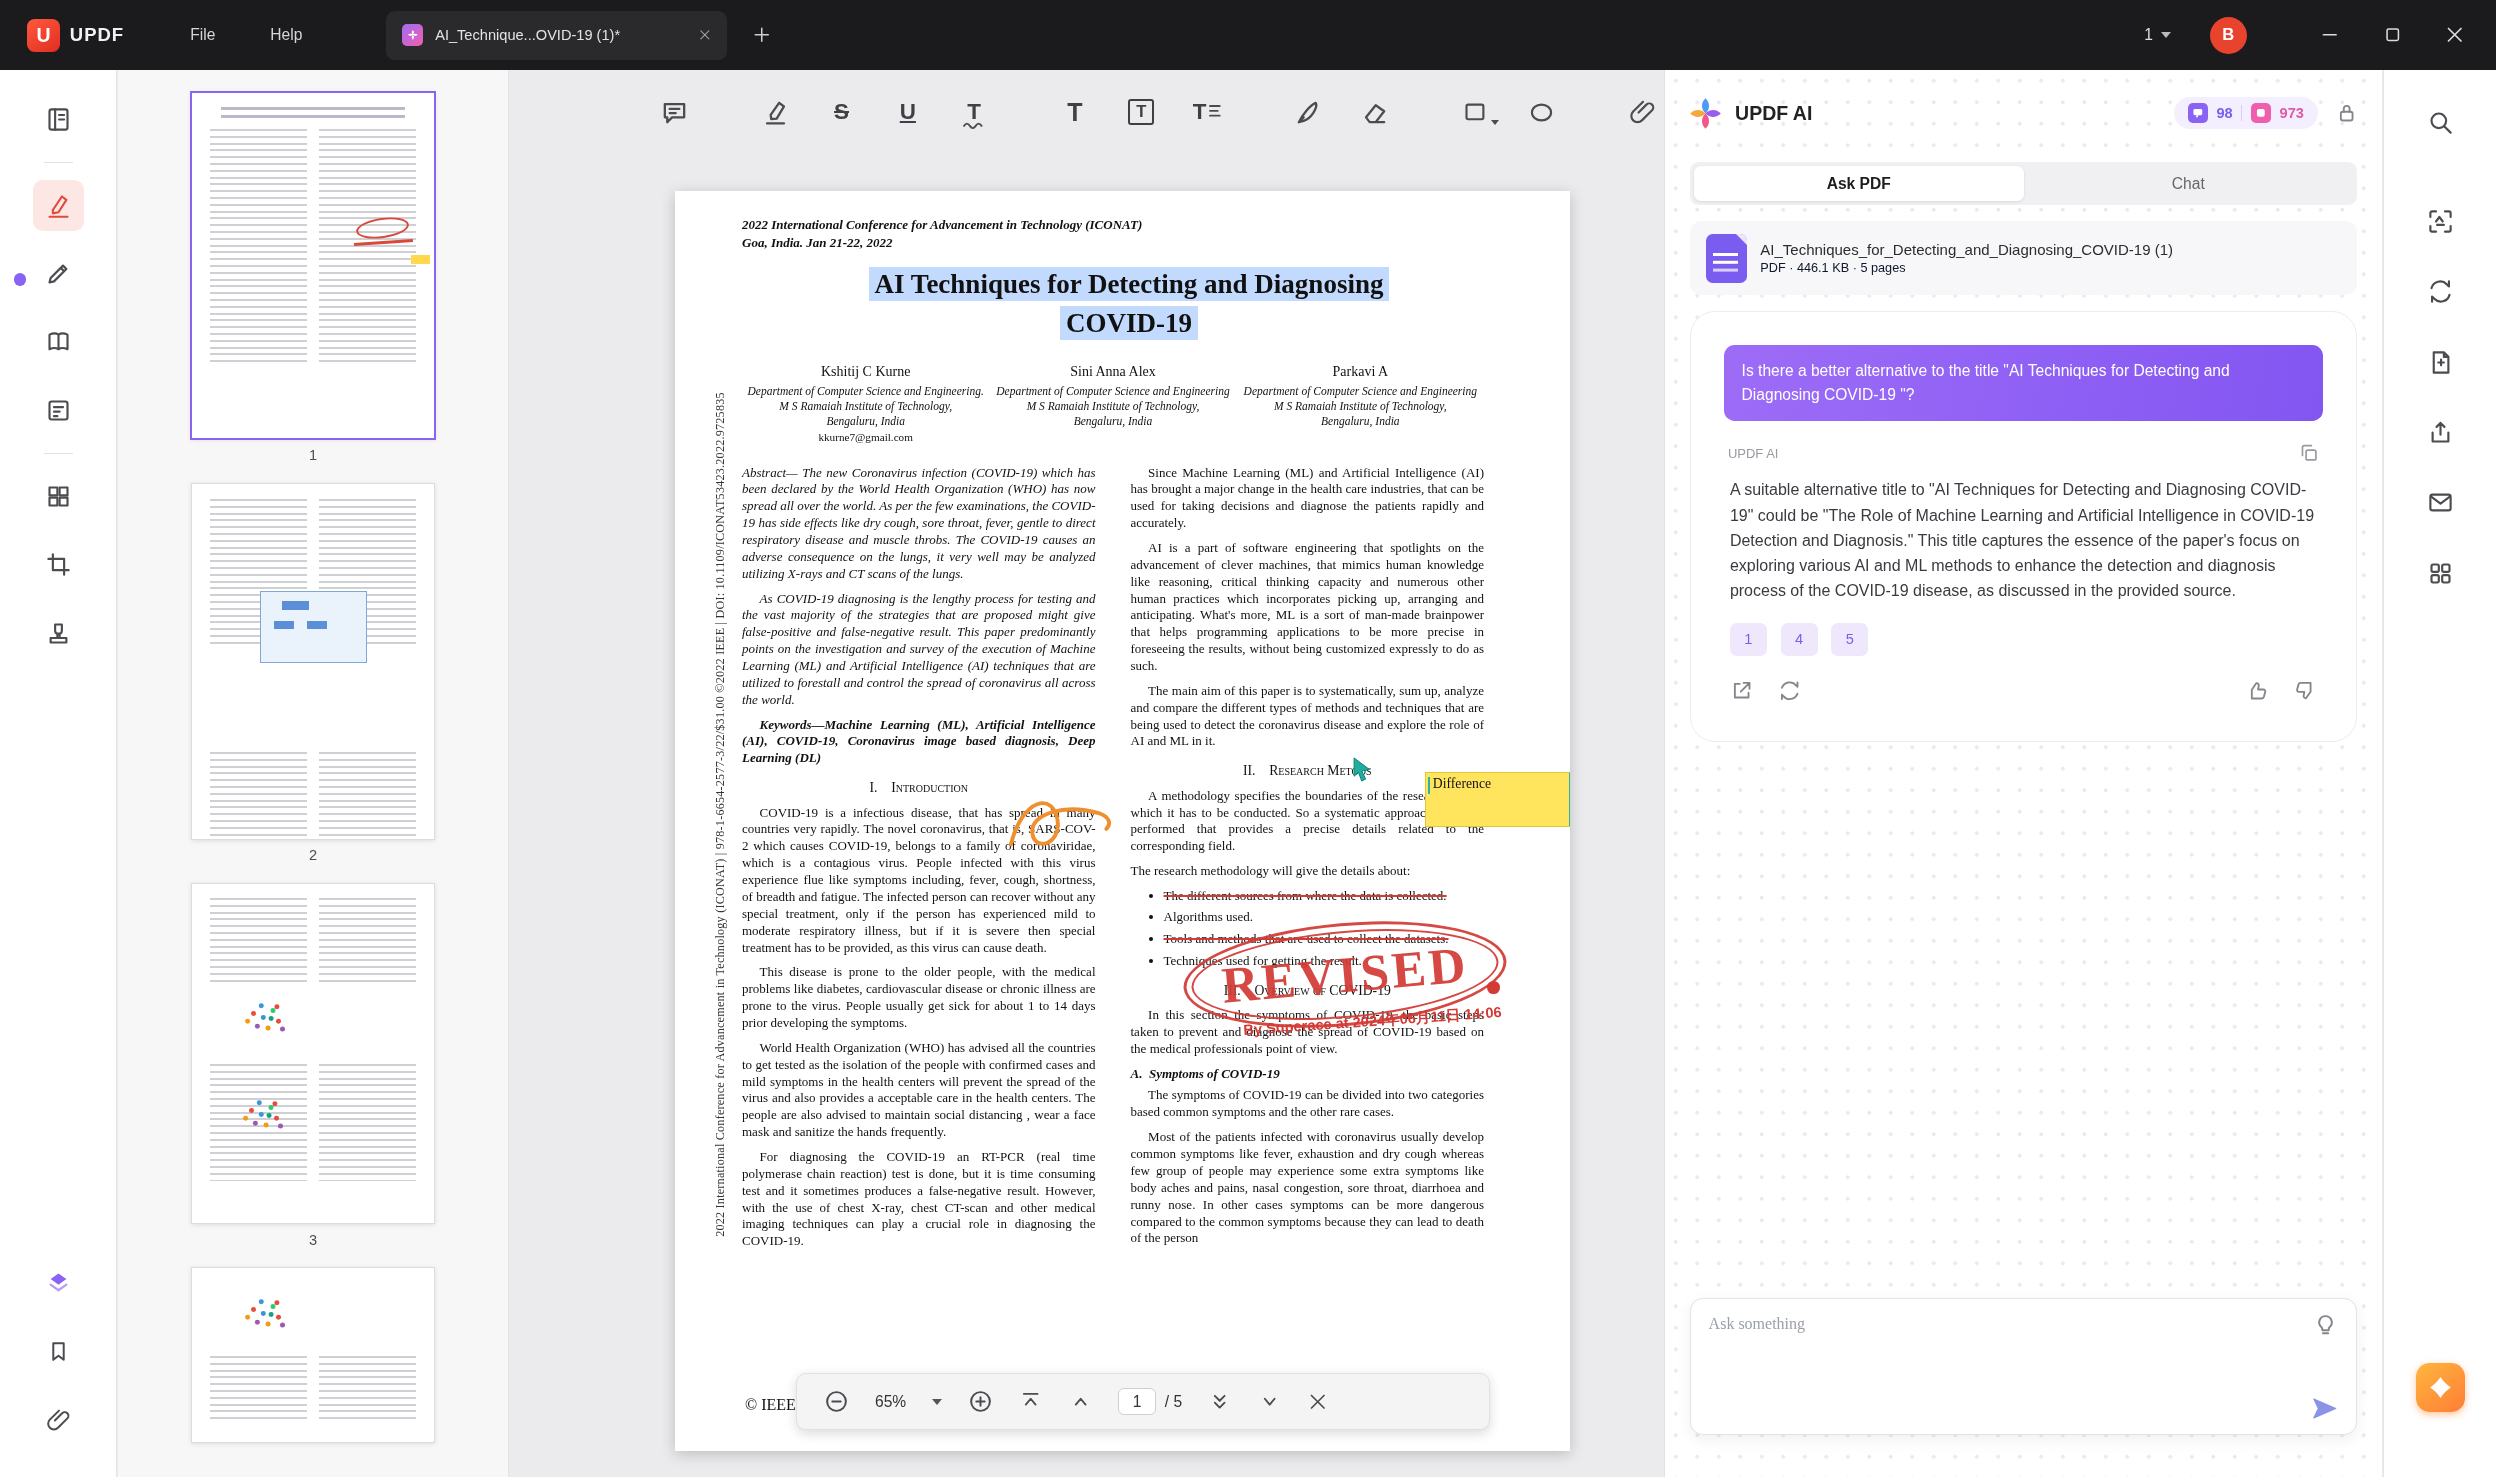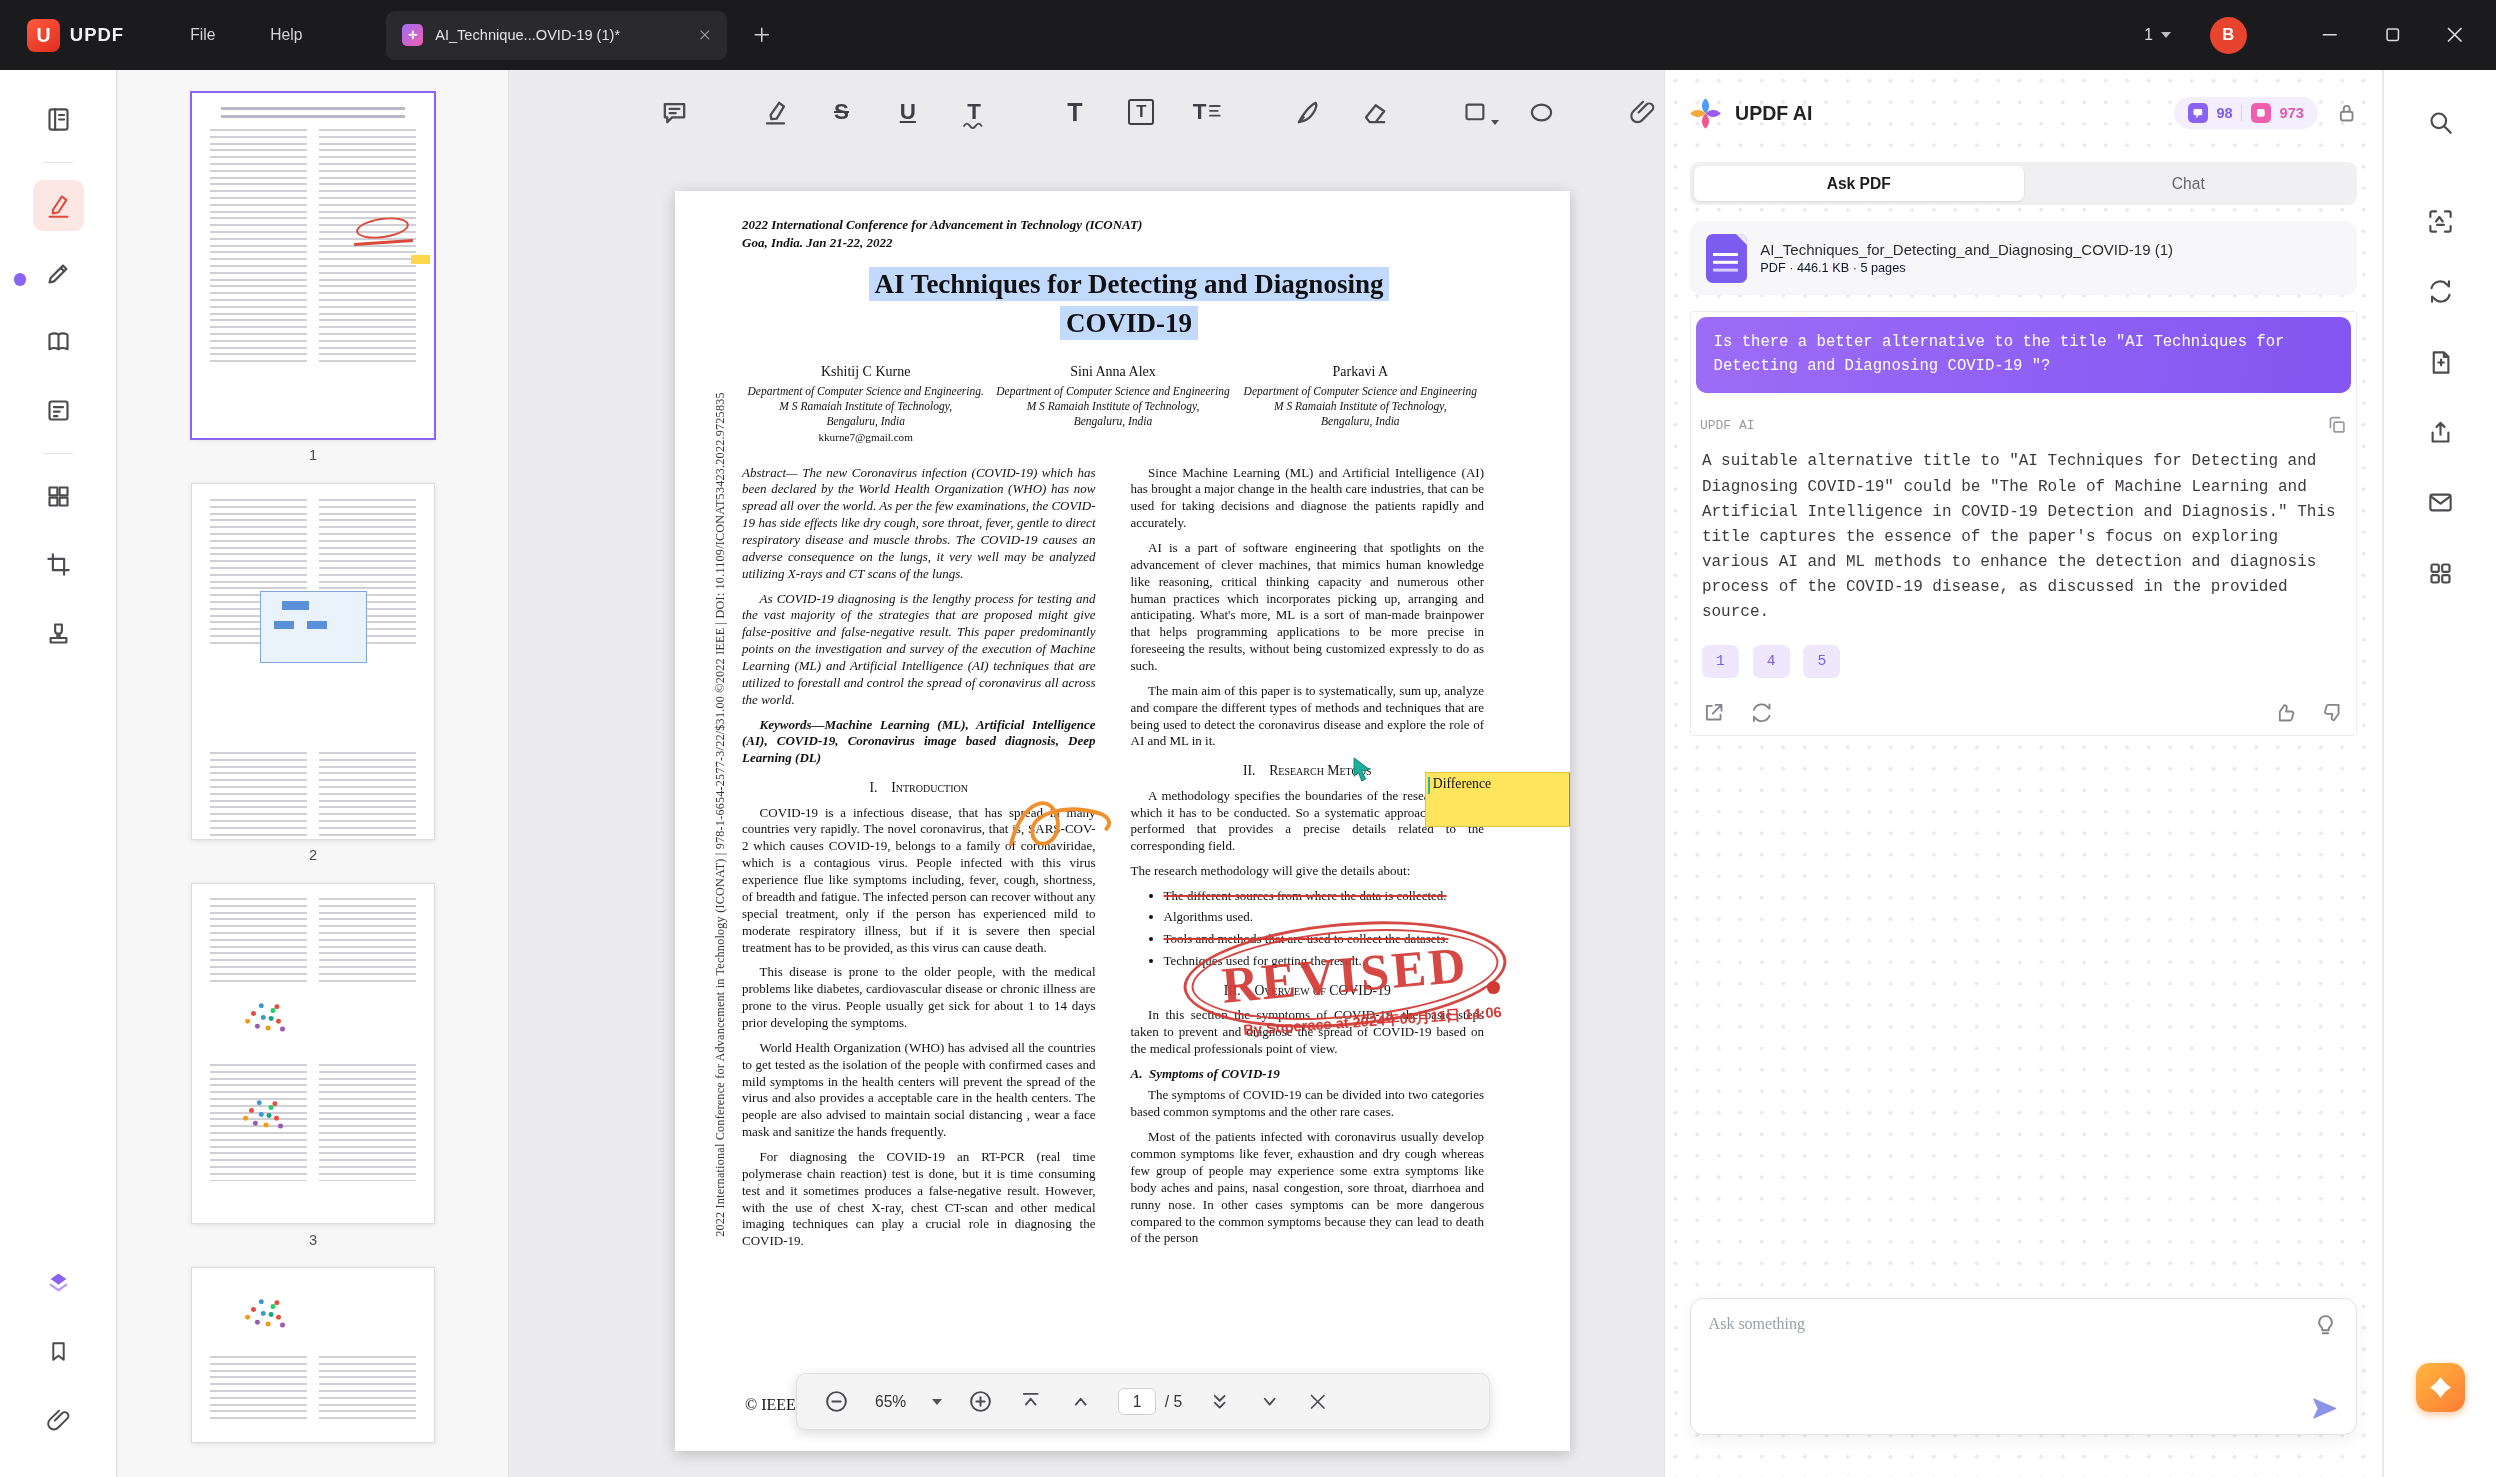--- a/index.html
+++ b/index.html
@@ -118,21 +118,21 @@
   .lock { margin-left:17.6px; }
   .ai-tabs { margin:5.9px 25px 0; background:#f0f0f3; border-radius:8.8px; display:flex; padding:3.9px; }
   .ai-tab { flex:1; text-align:center; font-size:15.6px; color:#66666c; padding:8.8px 0; border-radius:6.8px; }
   .ai-tab.active { background:#fff; color:#1d1d20; font-weight:bold; box-shadow:0 1px 2.9px rgba(0,0,0,.10); }
   .file-card { margin:15.6px 25px 0; background:#f7f7f9; border-radius:11.7px; display:flex; align-items:center; gap:13.7px; padding:12.7px 15.6px; }
   .pdficon { width:41px; height:49px; background:#7a5cf0; border-radius:6.8px; position:relative; flex:none; }
   .pdficon::before { content:""; position:absolute; right:0; top:0; border-left:11.7px solid transparent; border-top:11.7px solid #fff; border-top-right-radius:6.8px; opacity:.85; }
   .pdficon::after { content:""; position:absolute; left:7.8px; top:19.5px; width:25px; height:2.9px; background:#fff; box-shadow:0 7.8px 0 #fff, 0 15.6px 0 rgba(255,255,255,.7); }
   .fname { font-size:15px; color:#2c2c30; white-space:nowrap; overflow:hidden; text-overflow:ellipsis; max-width:556px; }
   .fmeta { font-size:12.7px; color:#0f172a; margin-top:3.9px; }
-  .qa-card { margin:15.6px 25px 0; background:#fff; border:1px solid #ececf0; border-radius:4px; padding:5px;font-family:Liberation Mono, monospace; }
+  .qa-card { margin:15.6px 25px 0; background:#fff; border:1px solid #ececf0; border-radius:25px; padding:33px; }
   .user-bubble { background:linear-gradient(100deg,#9d6cf7,#8356f2); color:#fff; border-radius:10.7px; padding:14.6px 17.6px; font-size:15.6px; line-height:1.5; }
   .asst-row { display:flex; align-items:center; margin:21.5px 3.9px 0; }
   .asst-label { font-size:13px; color:#9a9aa0; }
   .asst-row .copy { margin-left:auto; }
   .answer { margin:13.7px 5.9px 0; font-size:16px; color:#3a3a40; line-height:1.57; }
   .chips { display:flex; gap:13.7px; margin:19.5px 5.9px 0; }
   .chip { min-width:37px; height:33px; background:#efe8fd; color:#7a5cf0; border-radius:6.8px; display:flex; align-items:center; justify-content:center; font-size:14.6px; }
   .actions { display:flex; align-items:center; gap:25px; margin:23.4px 5.9px 5.9px; }
   .actions .spacer { flex:1; }
   .ask-card { position:absolute; left:25px; right:25px; bottom:43px; height:137px; background:#fff; border:1px solid #e2e2e8; border-radius:12.7px; box-shadow:0 4.9px 15.6px rgba(0,0,0,.06); padding:15.6px 17.6px; }

